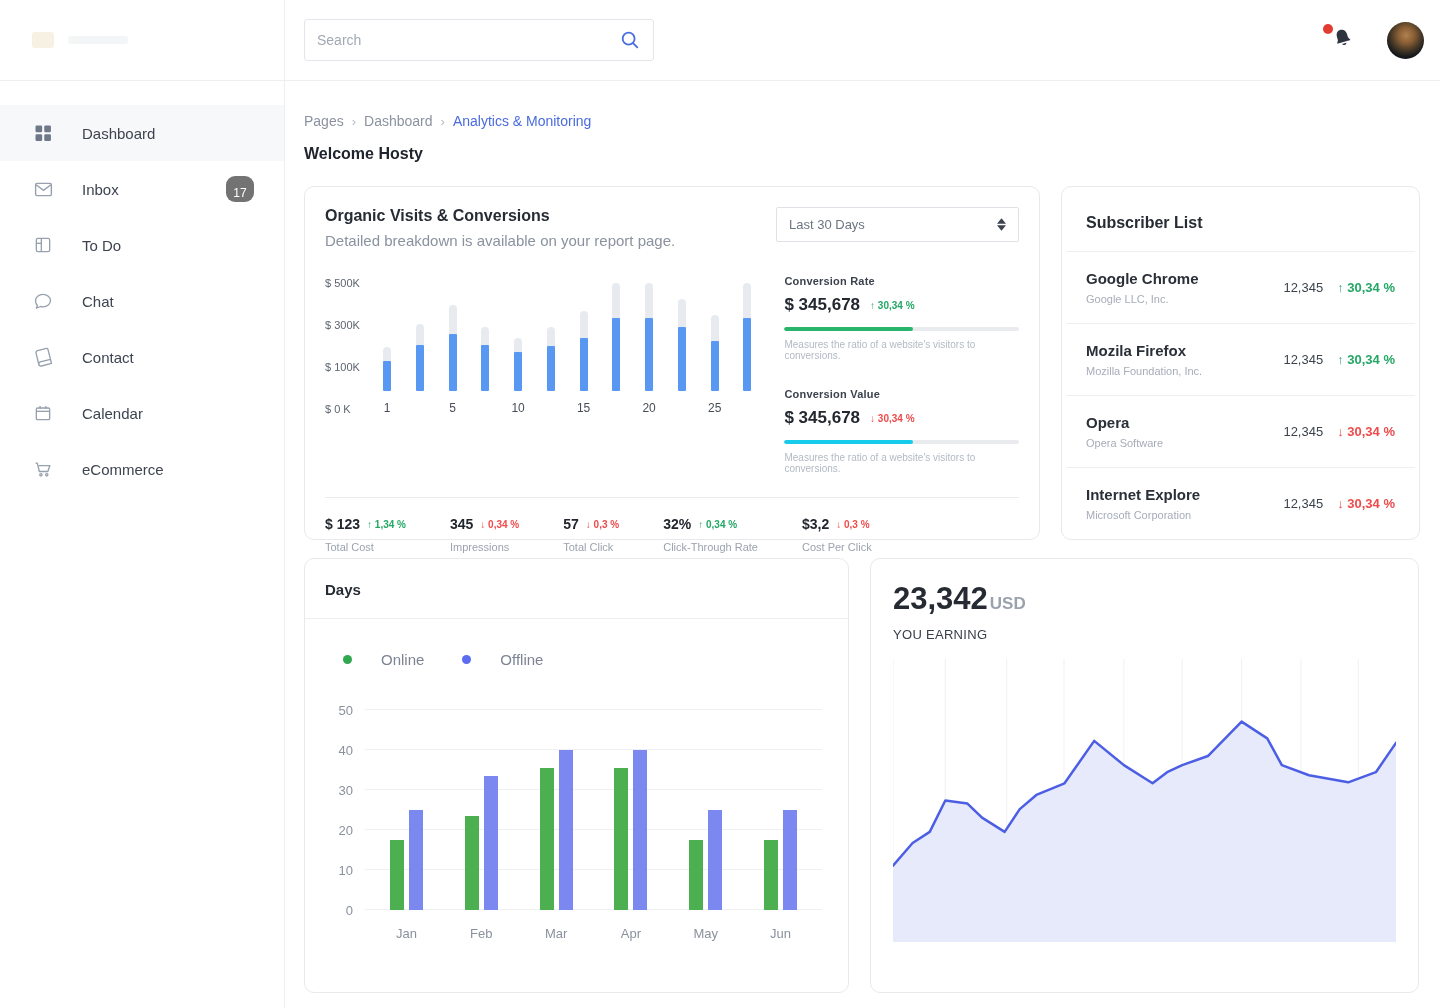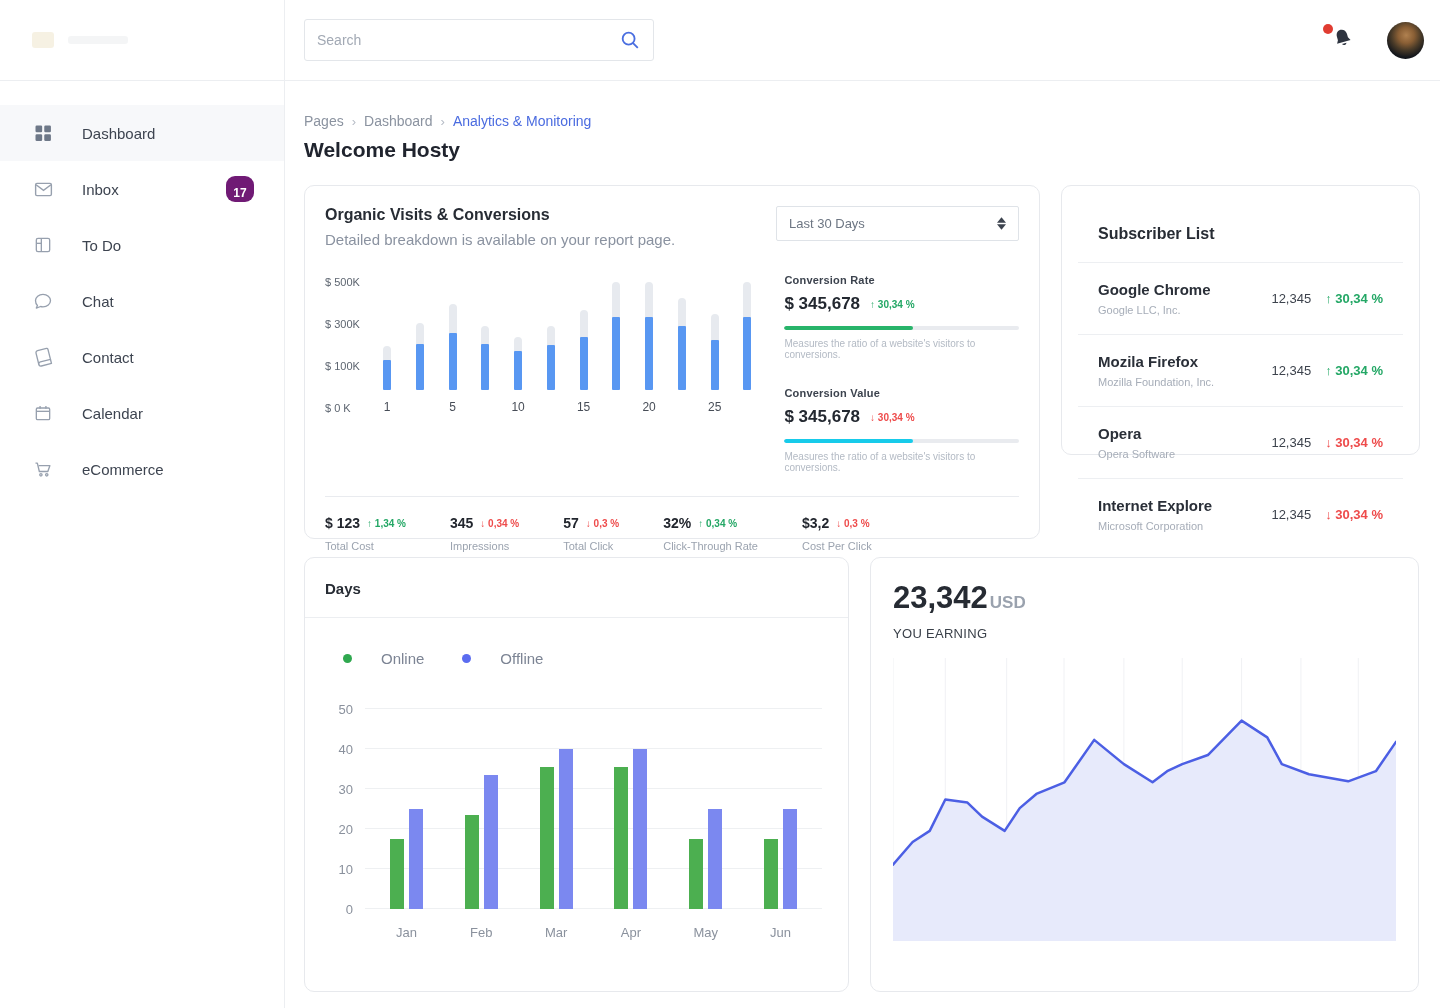--- a/index.html
+++ b/index.html
@@ -10,21 +10,21 @@
   .sidebar { width:285px; flex:0 0 285px; border-right:1px solid #eceef1; background:#fff; }
   .logo-area { height:81px; border-bottom:1px solid #eceef1; display:flex; align-items:center; padding-left:32px; gap:14px; }
   .logo-mark { width:22px; height:16px; background:#eadfc2; opacity:.45; border-radius:3px; }
   .logo-word { width:60px; height:8px; background:#e9ebee; opacity:.5; border-radius:3px; }
   .nav { padding-top:24px; }
   .nav-item { height:56px; display:flex; align-items:center; padding:0 30px 0 32px; cursor:pointer; }
   .nav-item.active { background:#f7f8fa; }
   .nav-icon { width:22px; height:22px; display:flex; align-items:center; justify-content:center; color:#97a0ae; }
   .nav-item.active .nav-icon { color:#6e7888; }
   .nav-label { margin-left:28px; font-size:15px; color:#3d4450; }
-  .nav-badge { margin-left:auto; min-width:28px; height:26px; background:#701a75; color:#fff; font-size:12px; font-weight:bold; border-radius:9px; display:grid; place-items:center; padding:10px 7px; }
+  .nav-badge { margin-left:auto; min-width:28px; height:26px; background:#737373; color:#fff; font-size:12px; font-weight:normal; border-radius:9px; display:grid; place-items:center; padding:10px 7px; }
 
   
   .main { flex:1; display:flex; flex-direction:column; }
   .topbar { height:81px; border-bottom:1px solid #eceef1; display:flex; align-items:center; padding:0 17px 0 19px; }
   .search-box { width:350px; height:42px; border:1px solid #e3e6ea; border-radius:3px; display:flex; align-items:center; padding:0 12px 0 12px; }
   .search-box input { border:none; outline:none; flex:1; font-size:14px; color:#4a5160; font-family:"Liberation Sans", sans-serif; }
   .search-box input::placeholder { color:#a2a9b4; }
   .search-icon { color:#4a6ee0; display:flex; }
   .topbar-right { margin-left:auto; display:flex; align-items:center; gap:30px; }
   .bell-wrap { position:relative; width:26px; height:28px; cursor:pointer; }
@@ -32,21 +32,21 @@
   .bell-dot { position:absolute; left:-8px; top:-2px; width:10px; height:10px; border-radius:50%; background:#e03c31; }
   .avatar { width:37px; height:37px; border-radius:50%; cursor:pointer;
     background:radial-gradient(circle at 52% 36%, #b08150 0%, #8a5f35 26%, #4a3b28 48%, #14171c 72%, #0c0e12 100%); }
 
   
   .content { padding:32px 21px 0 19px; }
   .breadcrumb { font-size:14px; color:#8b93a0; display:flex; gap:8px; align-items:center; }
   .breadcrumb .sep { color:#b6bcc6; font-size:13px; }
   .breadcrumb .crumb { cursor:pointer; }
   .breadcrumb .current { color:#4a6be0; cursor:pointer; }
-  .page-title { font-size:21px; font-weight:bold; color:#20242e; margin-top:9px; }
+  .page-title { font-size:16px; font-weight:bold; color:#20242e; margin-top:16px; }
 
   .row1 { display:flex; gap:21px; margin-top:23px; }
   .row2 { display:flex; gap:21px; margin-top:18px; }
   .card { background:#fff; border:1px solid #e7e9ed; border-radius:10px; }
 
   
   .card.organic { width:736px; height:354px; padding:20px; }
   .org-head { display:flex; justify-content:space-between; align-items:flex-start; }
   .org-title { font-size:16px; font-weight:bold; color:#272c34; }
   .org-subtitle { font-size:15px; color:#8a92a0; margin-top:7px; }
@@ -74,21 +74,21 @@
   .conv-bar-fill.rate { background:#28b46a; }
   .conv-bar-fill.value { background:#17cbea; }
   .conv-desc { margin-top:8px; font-size:10px; color:#b3bac4; }
   .conv-block + .conv-block { margin-top:27px; }
 
   .stats-row { border-top:1px solid #e9ebef; margin-top:23px; padding-top:18px; display:flex; gap:44px; }
   .stat-value { font-size:14px; font-weight:bold; color:#22262e; display:flex; align-items:center; gap:7px; }
   .stat-label { font-size:11px; color:#9ba3af; margin-top:9px; }
 
   
-  .card.subscribers { width:359px; height:270px; padding:16px; }
+  .card.subscribers { width:359px; height:354px; padding:4px; }
   .sub-title { padding:23px 20px 19px; font-size:16px; font-weight:bold; color:#272c34; }
   .sub-row { border-top:1px solid #edeff2; padding:13px 20px; height:72px; display:flex; align-items:center; cursor:pointer; }
   .sub-name { font-size:15px; color:#2a2f38; font-weight:bold; }
   .sub-company { font-size:11px; color:#a6adb8; margin-top:6px; }
   .sub-right { margin-left:auto; display:flex; align-items:center; gap:14px; }
   .sub-count { font-size:13px; color:#3d434d; }
   .sub-delta { font-size:13px; font-weight:bold; }
   .sub-delta.up { color:#23a765; }
   .sub-delta.down { color:#ee4b4b; }
 

